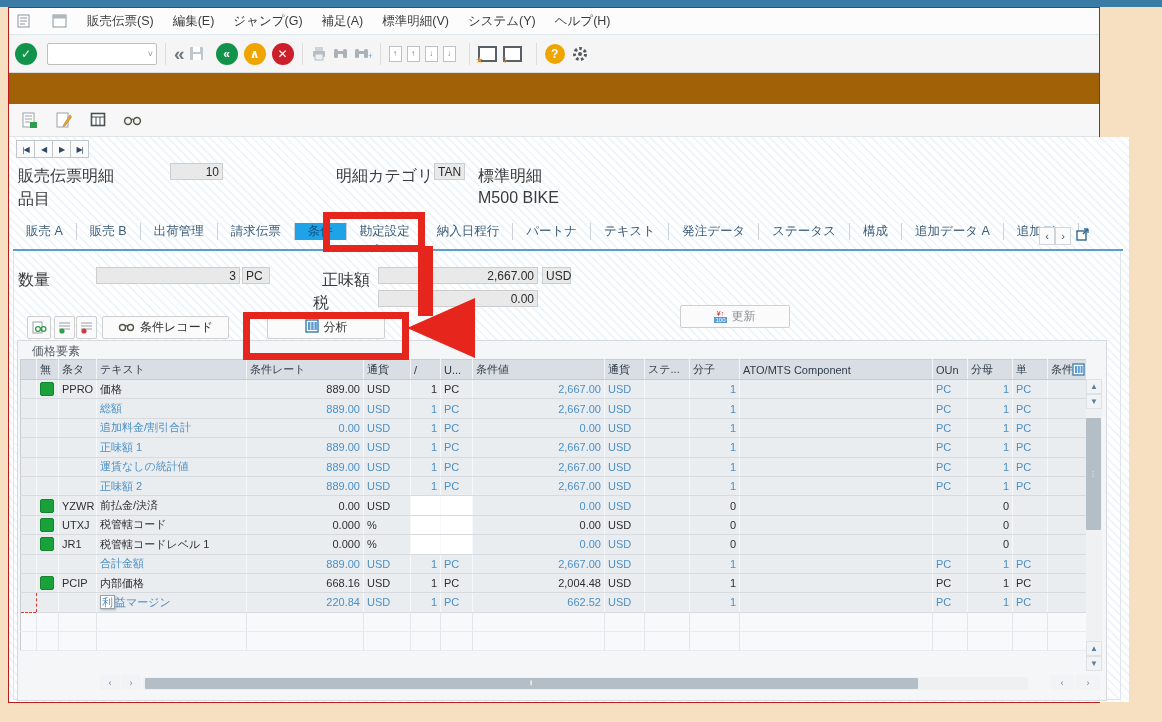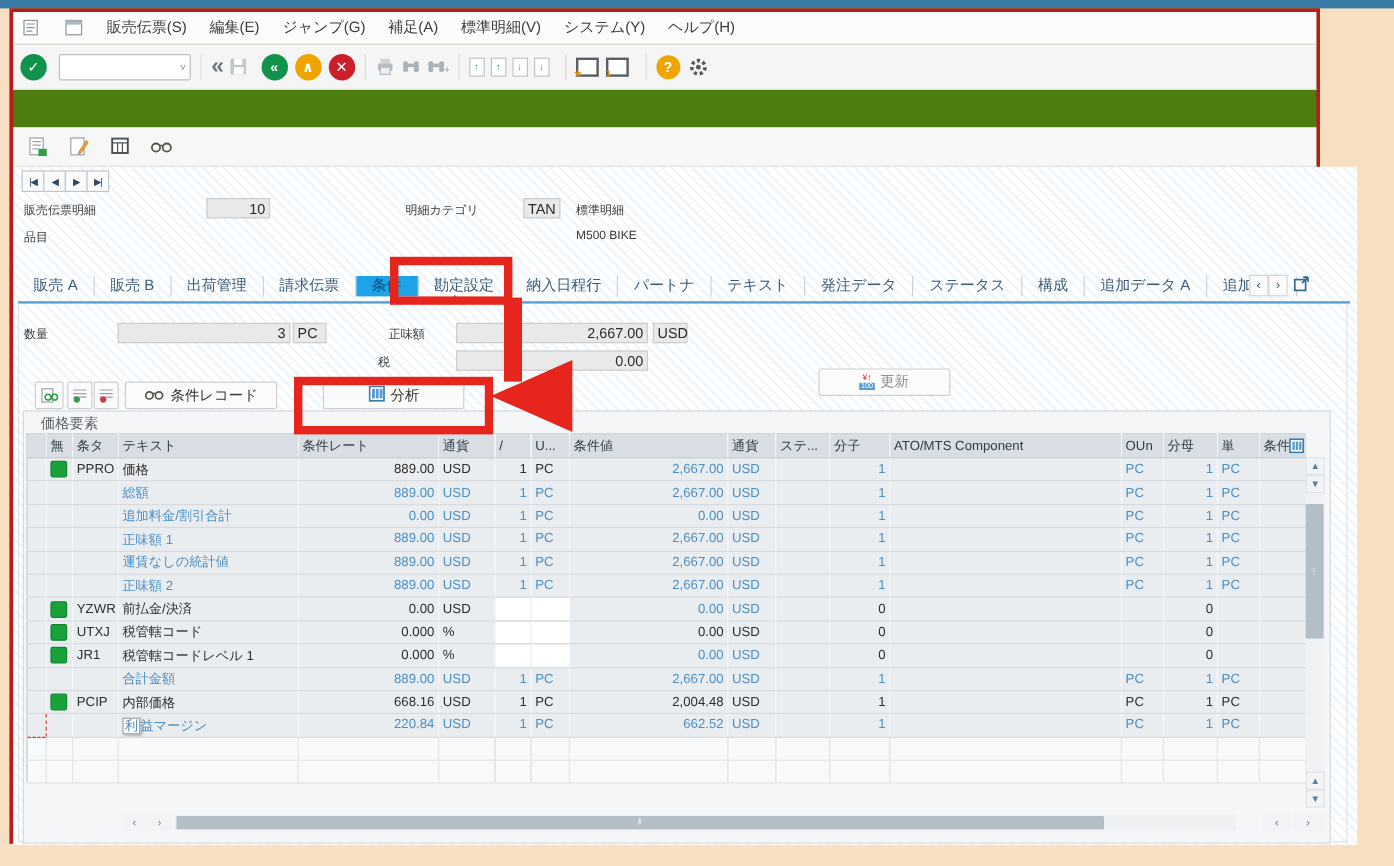--- a/index.html
+++ b/index.html
@@ -1,21 +1,21 @@
 <!DOCTYPE html>
 <html><head>
 <meta charset="utf-8">
 <style>
   html,body{margin:0;padding:0}
   body{width:1162px;height:722px;position:relative;background:#f7dfc2;
        font-family:"Liberation Sans","DejaVu Sans",sans-serif;overflow:hidden;
        -webkit-font-smoothing:antialiased}
   .abs{position:absolute}
   #topstrip{left:0;top:0;width:1162px;height:7px;background:#3a7ca6}
-  #window{left:8px;top:7px;width:1092px;height:696px;background:#4d7c0f;border:3px solid #b91c1c;box-sizing:border-box}
+  #window{left:8px;top:7px;width:1092px;height:696px;background:#a16207;border:1px solid #b91c1c;box-sizing:border-box}
 
   
   #menubar{left:0;top:0;width:100%;height:27px;background:#fcfcfc;border-bottom:1px solid #dbe6ee;
            display:flex;align-items:center;gap:19px;padding-left:8px;box-sizing:border-box}
   #menubar .mitem{font-size:12.5px;color:#3c3c3c;cursor:default;white-space:nowrap}
   .micon{width:16px;height:14px;display:inline-block}
 
   
   #toolbar{left:0;top:27px;width:100%;height:38px;background:#f5f5f5;border-bottom:1px solid #dcdcdc;
            display:flex;align-items:center;padding-left:6px;box-sizing:border-box}
@@ -38,29 +38,29 @@
   #titlebar{left:0;top:65px;width:100%;height:31px;background:#fafafa;display:flex;align-items:center}
   #titlebar span{font-size:17px;color:#32363a;margin-left:10px;white-space:nowrap}
   
   #apptb{left:0;top:96px;width:100%;height:33px;background:#f7f7f7;border-bottom:1px solid #e3e3e3;
          display:flex;align-items:center;gap:12px;padding-left:10px;box-sizing:border-box}
   .appic{width:22px;height:18px;display:inline-flex;align-items:center;justify-content:center}
 
   
   #content{left:0;top:129px;width:1120px;height:565px;
     background:repeating-linear-gradient(45deg,rgba(130,185,225,.13) 0 2px,rgba(255,255,255,0) 2px 6px),#fff}
-  .lbl{font-size:10px;color:#3a3a3a;white-space:nowrap}
+  .lbl{font-size:16px;color:#3a3a3a;white-space:nowrap}
   .inp{background:#e9e9e9;border:1px solid #cdcdcd;box-sizing:border-box;font-size:12px;color:#2b2b2b;
        display:flex;align-items:center;padding:0 3px;white-space:nowrap}
   .inp.num{justify-content:flex-end}
   .navbtn{width:17px;height:16px;border:1px solid #bfc6cc;background:#fbfbfb;font-size:8px;color:#2c4a66;
           display:inline-flex;align-items:center;justify-content:center;letter-spacing:-1px}
 
   
-  #tabstrip{left:4px;top:86px;height:26px;display:flex;align-items:center}
+  #tabstrip{left:4px;top:86px;height:26px;display:flex;align-items:flex-start}
   .tab{display:flex;align-items:center;padding:0 13px;border-right:1px solid #ccd2d8;font-size:12.5px;
        color:#3d5c77;white-space:nowrap;cursor:default}
   .tab.sel{background:#1fa3e8;color:#0c4d7a}
   #tabline{left:4px;top:112px;width:1110px;height:2px;background:#5a9fd0}
   #tabcaret{left:363px;top:109px;width:8px;height:8px;background:#fff;border-left:2px solid #5a9fd0;
             border-top:2px solid #5a9fd0;transform:rotate(45deg)}
   .tabnav{font-size:11px;color:#35586f;border:1px solid #cfd6db;background:#fbfbfb;width:14px;height:16px;
           display:inline-flex;align-items:center;justify-content:center}
   #tabbody{left:4px;top:114px;width:1108px;height:449px;border:1px solid #dde4ea;border-top:none;box-sizing:border-box}
 

